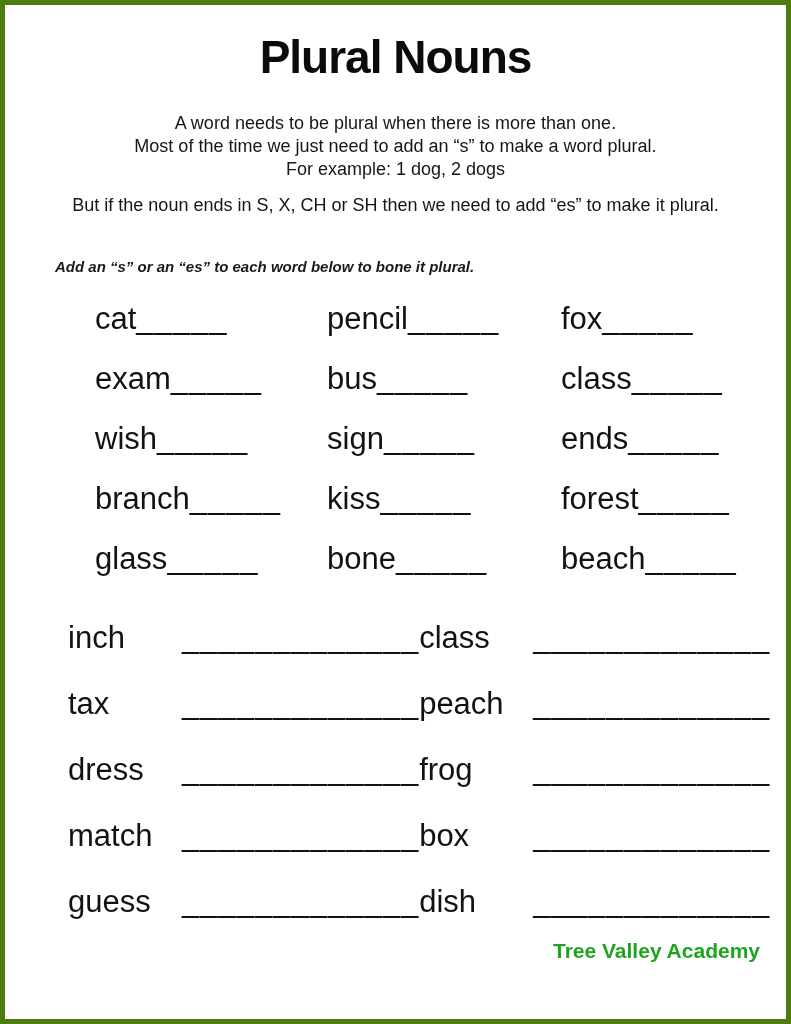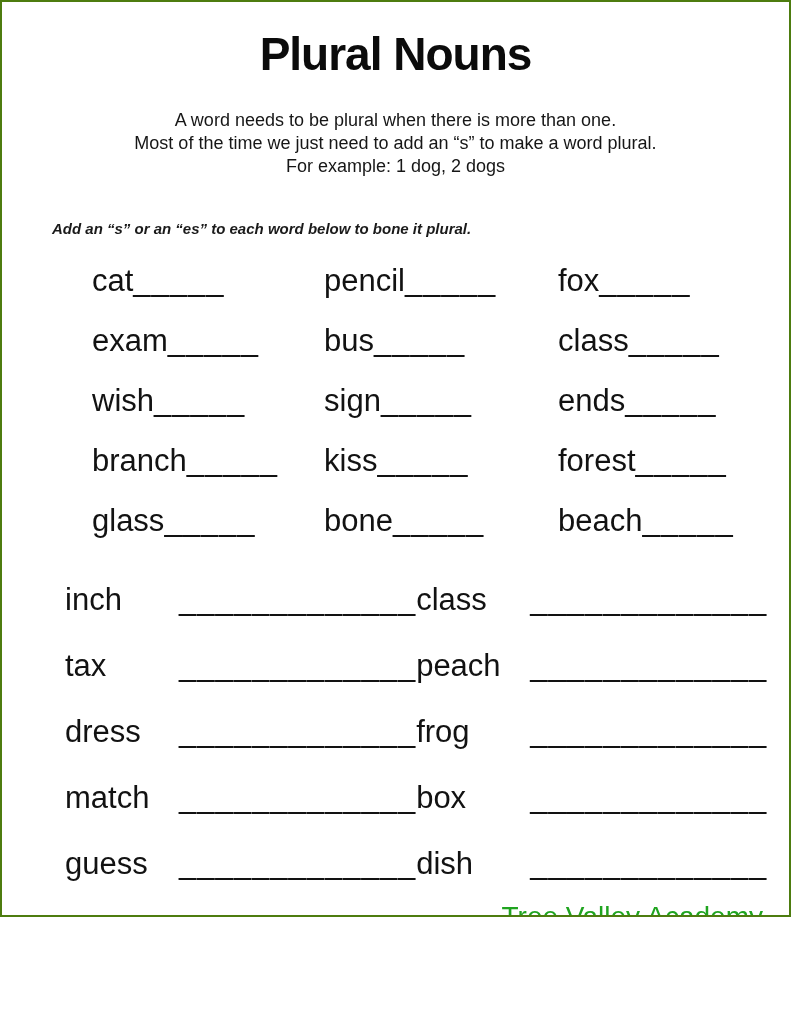--- a/index.html
+++ b/index.html
@@ -3,23 +3,23 @@
 <meta charset="utf-8">
 <style>
   html, body {
     margin: 0;
     padding: 0;
     background: #ffffff;
   }
   .page {
     position: relative;
     width: 791px;
-    height: 917px;
+    height: 1024px;
     box-sizing: border-box;
-    border: 2px solid #4d7c0f;
+    border: 5px solid #4d7c0f;
     background: #ffffff;
     overflow: hidden;
     font-family: "Liberation Sans", sans-serif;
     color: #111111;
   }
   .title {
     margin-top: 28px;
     text-align: center;
     font-size: 46px;
     font-weight: 800;
@@ -78,37 +78,38 @@
   .grid-write .cell-right {
     padding-left: 13px;
   }
   .answer-blank {
     letter-spacing: 1px;
     color: #121212;
   }
   .footer {
     margin: 4px 26px 0 0;
     text-align: right;
-    font-size: 28px;
-    font-weight: normal;
+    font-size: 21px;
+    font-weight: bold;
   }
 </style>
 </head>
 <body>
 
 <div class="page">
 
   <h1 class="title">Plural Nouns</h1>
 
   <div class="intro">
     <div>A word needs to be plural when there is more than one.</div>
     <div>Most of the time we just need to add an “s” to make a word plural.</div>
     <div>For example: 1 dog, 2 dogs</div>
   </div>
 
+  <div class="rule-line">But if the noun ends in S, X, CH or SH then we need to add “es” to make it plural.</div>
 
   <div class="instruction">Add an “s” or an “es” to each word below to bone it plural.</div>
 
   <div class="grid-add">
 
       <div class="word-item"><span class="word-label">cat</span><span class="answer-blank">_____</span></div>
 
       <div class="word-item"><span class="word-label">pencil</span><span class="answer-blank">_____</span></div>
 
       <div class="word-item"><span class="word-label">fox</span><span class="answer-blank">_____</span></div>

